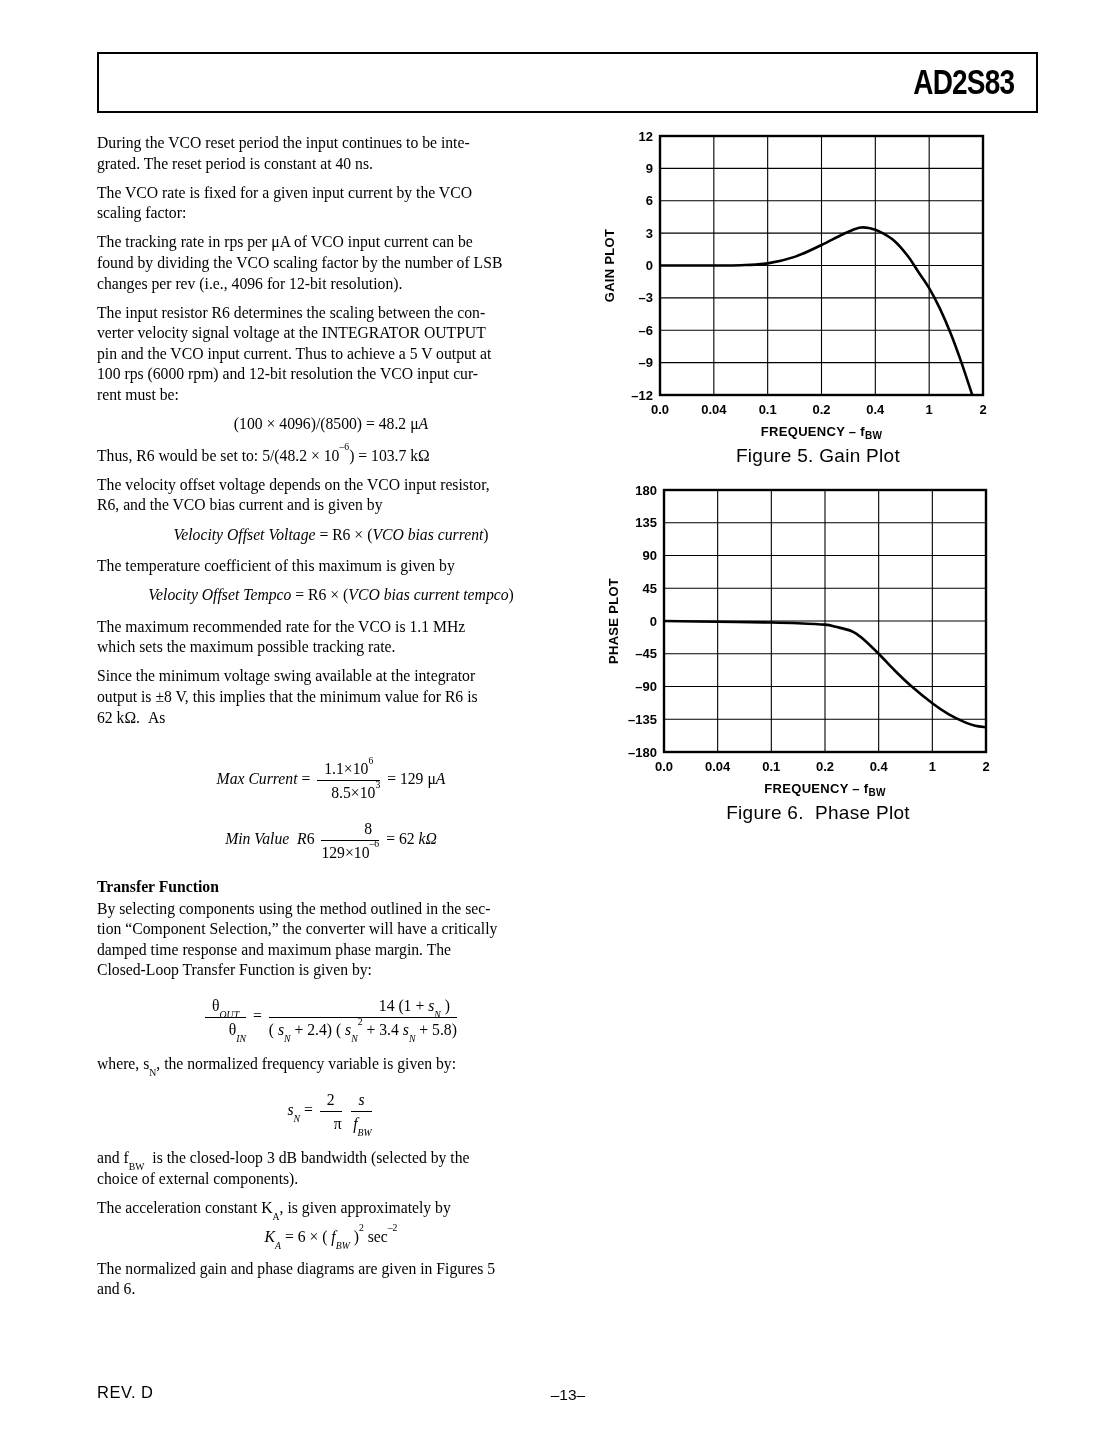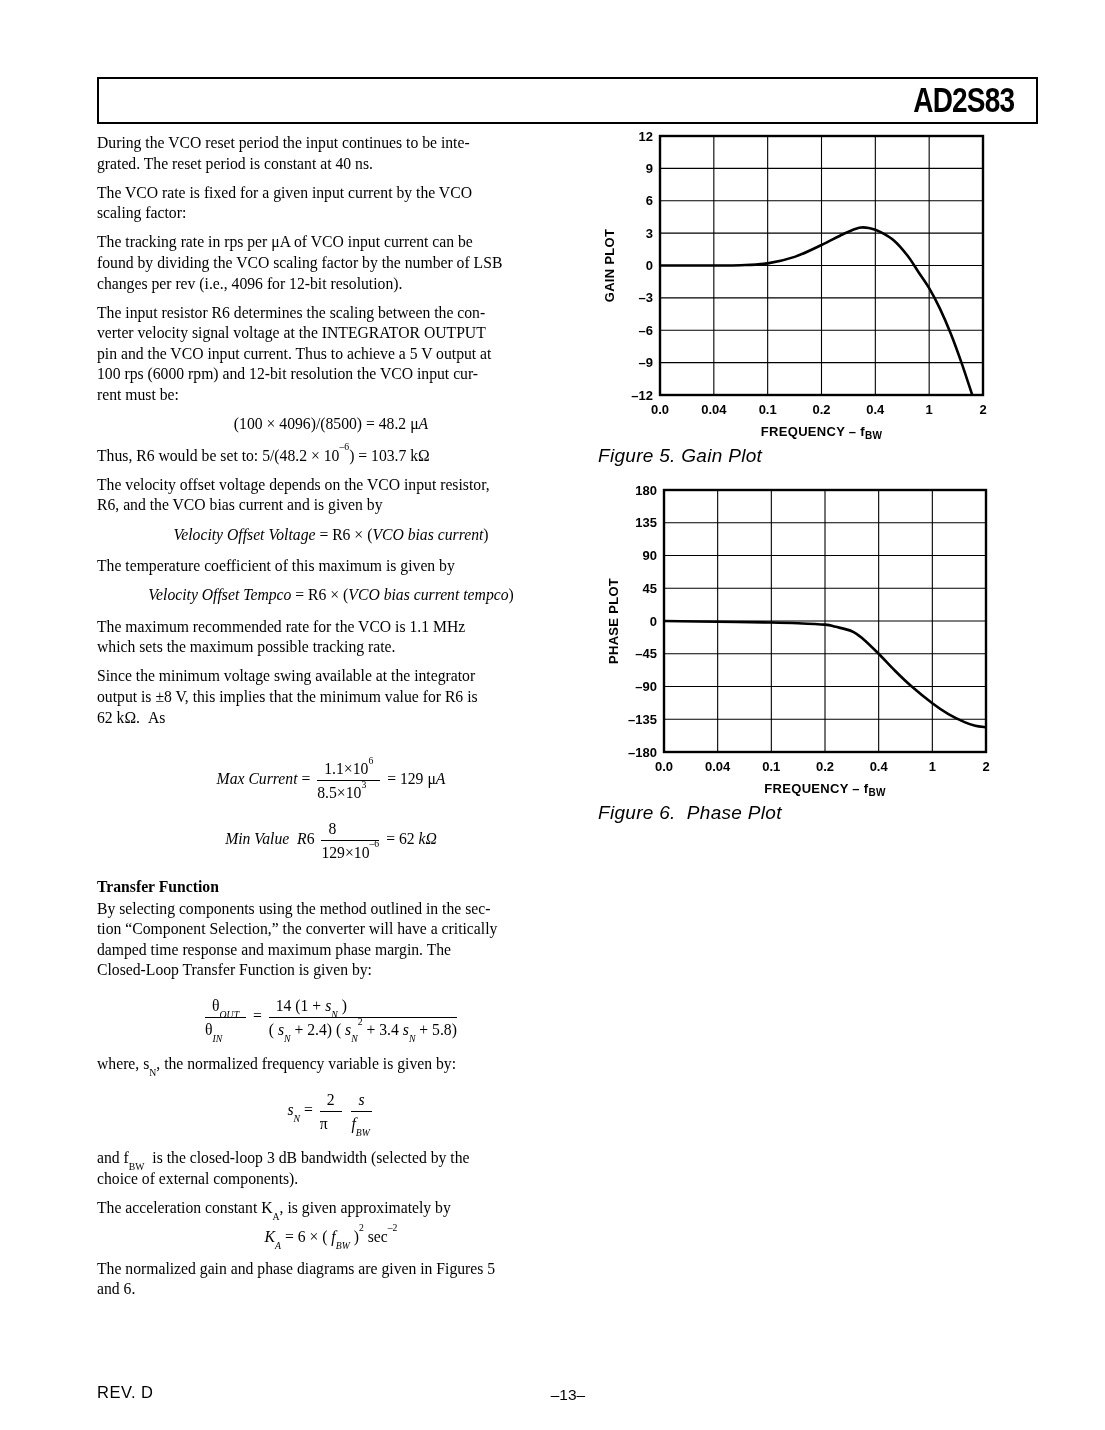--- a/index.html
+++ b/index.html
@@ -1,47 +1,47 @@
 <!DOCTYPE html>
 <html><head>
 <meta charset="utf-8">
 <style>
   html,body{margin:0;padding:0;background:#fff;}
   #page{position:relative;width:1105px;height:1430px;background:#fff;color:#000;overflow:hidden;
         font-family:"Liberation Serif",serif;}
   
-  #header-box{position:absolute;left:97px;top:77px;width:941px;height:47px;
+  #header-box{position:absolute;left:97px;top:52px;width:941px;height:61px;
         border:2.5px solid #000;box-sizing:border-box;}
   #header-title{position:absolute;right:22px;top:49%;transform:translateY(-50%) scaleX(0.8);
         transform-origin:right center;font-family:"Liberation Sans",sans-serif;
         font-weight:bold;font-size:35px;letter-spacing:-1px;white-space:nowrap;}
   
   #left-col{position:absolute;left:97px;top:133px;width:468px;
         font-size:15.7px;line-height:20.6px;}
   #left-col .p{margin:0 0 8.5px 0;}
   #left-col .eq{margin:3px 0 11px 0;text-align:center;}
   #left-col .eqfrac{margin:14px 0 14px 0;text-align:center;}
   #left-col .mt-lg{margin-top:30px;}
   #left-col .h3{font-weight:bold;margin:4px 0 1px 0;}
   sup{font-size:62%;position:relative;top:-0.45em;line-height:0;}
   sub{font-size:62%;position:relative;top:0.28em;line-height:0;}
-  .frac{display:inline-block;vertical-align:middle;text-align:left;padding:0 3px;line-height:1.35;}
+  .frac{display:inline-block;vertical-align:middle;text-align:right;padding:0 3px;line-height:1.35;}
   .frac > span{display:block;}
   .frac > span:first-child{border-bottom:1.4px solid #000;padding:0 7px 1px 7px;}
   .frac > span:last-child{padding-top:1px;}
   
   .chart{position:absolute;width:440px;}
   #gain-chart{left:598px;top:128px;}
   #phase-chart{left:598px;top:482px;}
   .chart svg{display:block;}
   .tick{font:bold 13px "Liberation Sans",sans-serif;fill:#000;}
   .axis-label{font:bold 13px "Liberation Sans",sans-serif;fill:#000;letter-spacing:0.3px;}
   .axis-sub{font-size:10px;}
-  .chart-caption{margin-top:5px;text-align:left;
-        font-family:"Liberation Sans",sans-serif;font-style:italic;font-size:19px;
+  .chart-caption{margin-top:5px;text-align:center;
+        font-family:"Liberation Sans",sans-serif;font-size:19px;
         letter-spacing:0.3px;white-space:pre;}
   
   #footer-rev{position:absolute;left:97px;top:1383px;
         font-family:"Liberation Sans",sans-serif;font-size:16.5px;letter-spacing:0.5px;}
   #footer-page{position:absolute;left:508px;top:1386px;width:120px;text-align:center;
         font-family:"Liberation Sans",sans-serif;font-size:15.5px;}
 </style>
 </head>
 <body>
 

